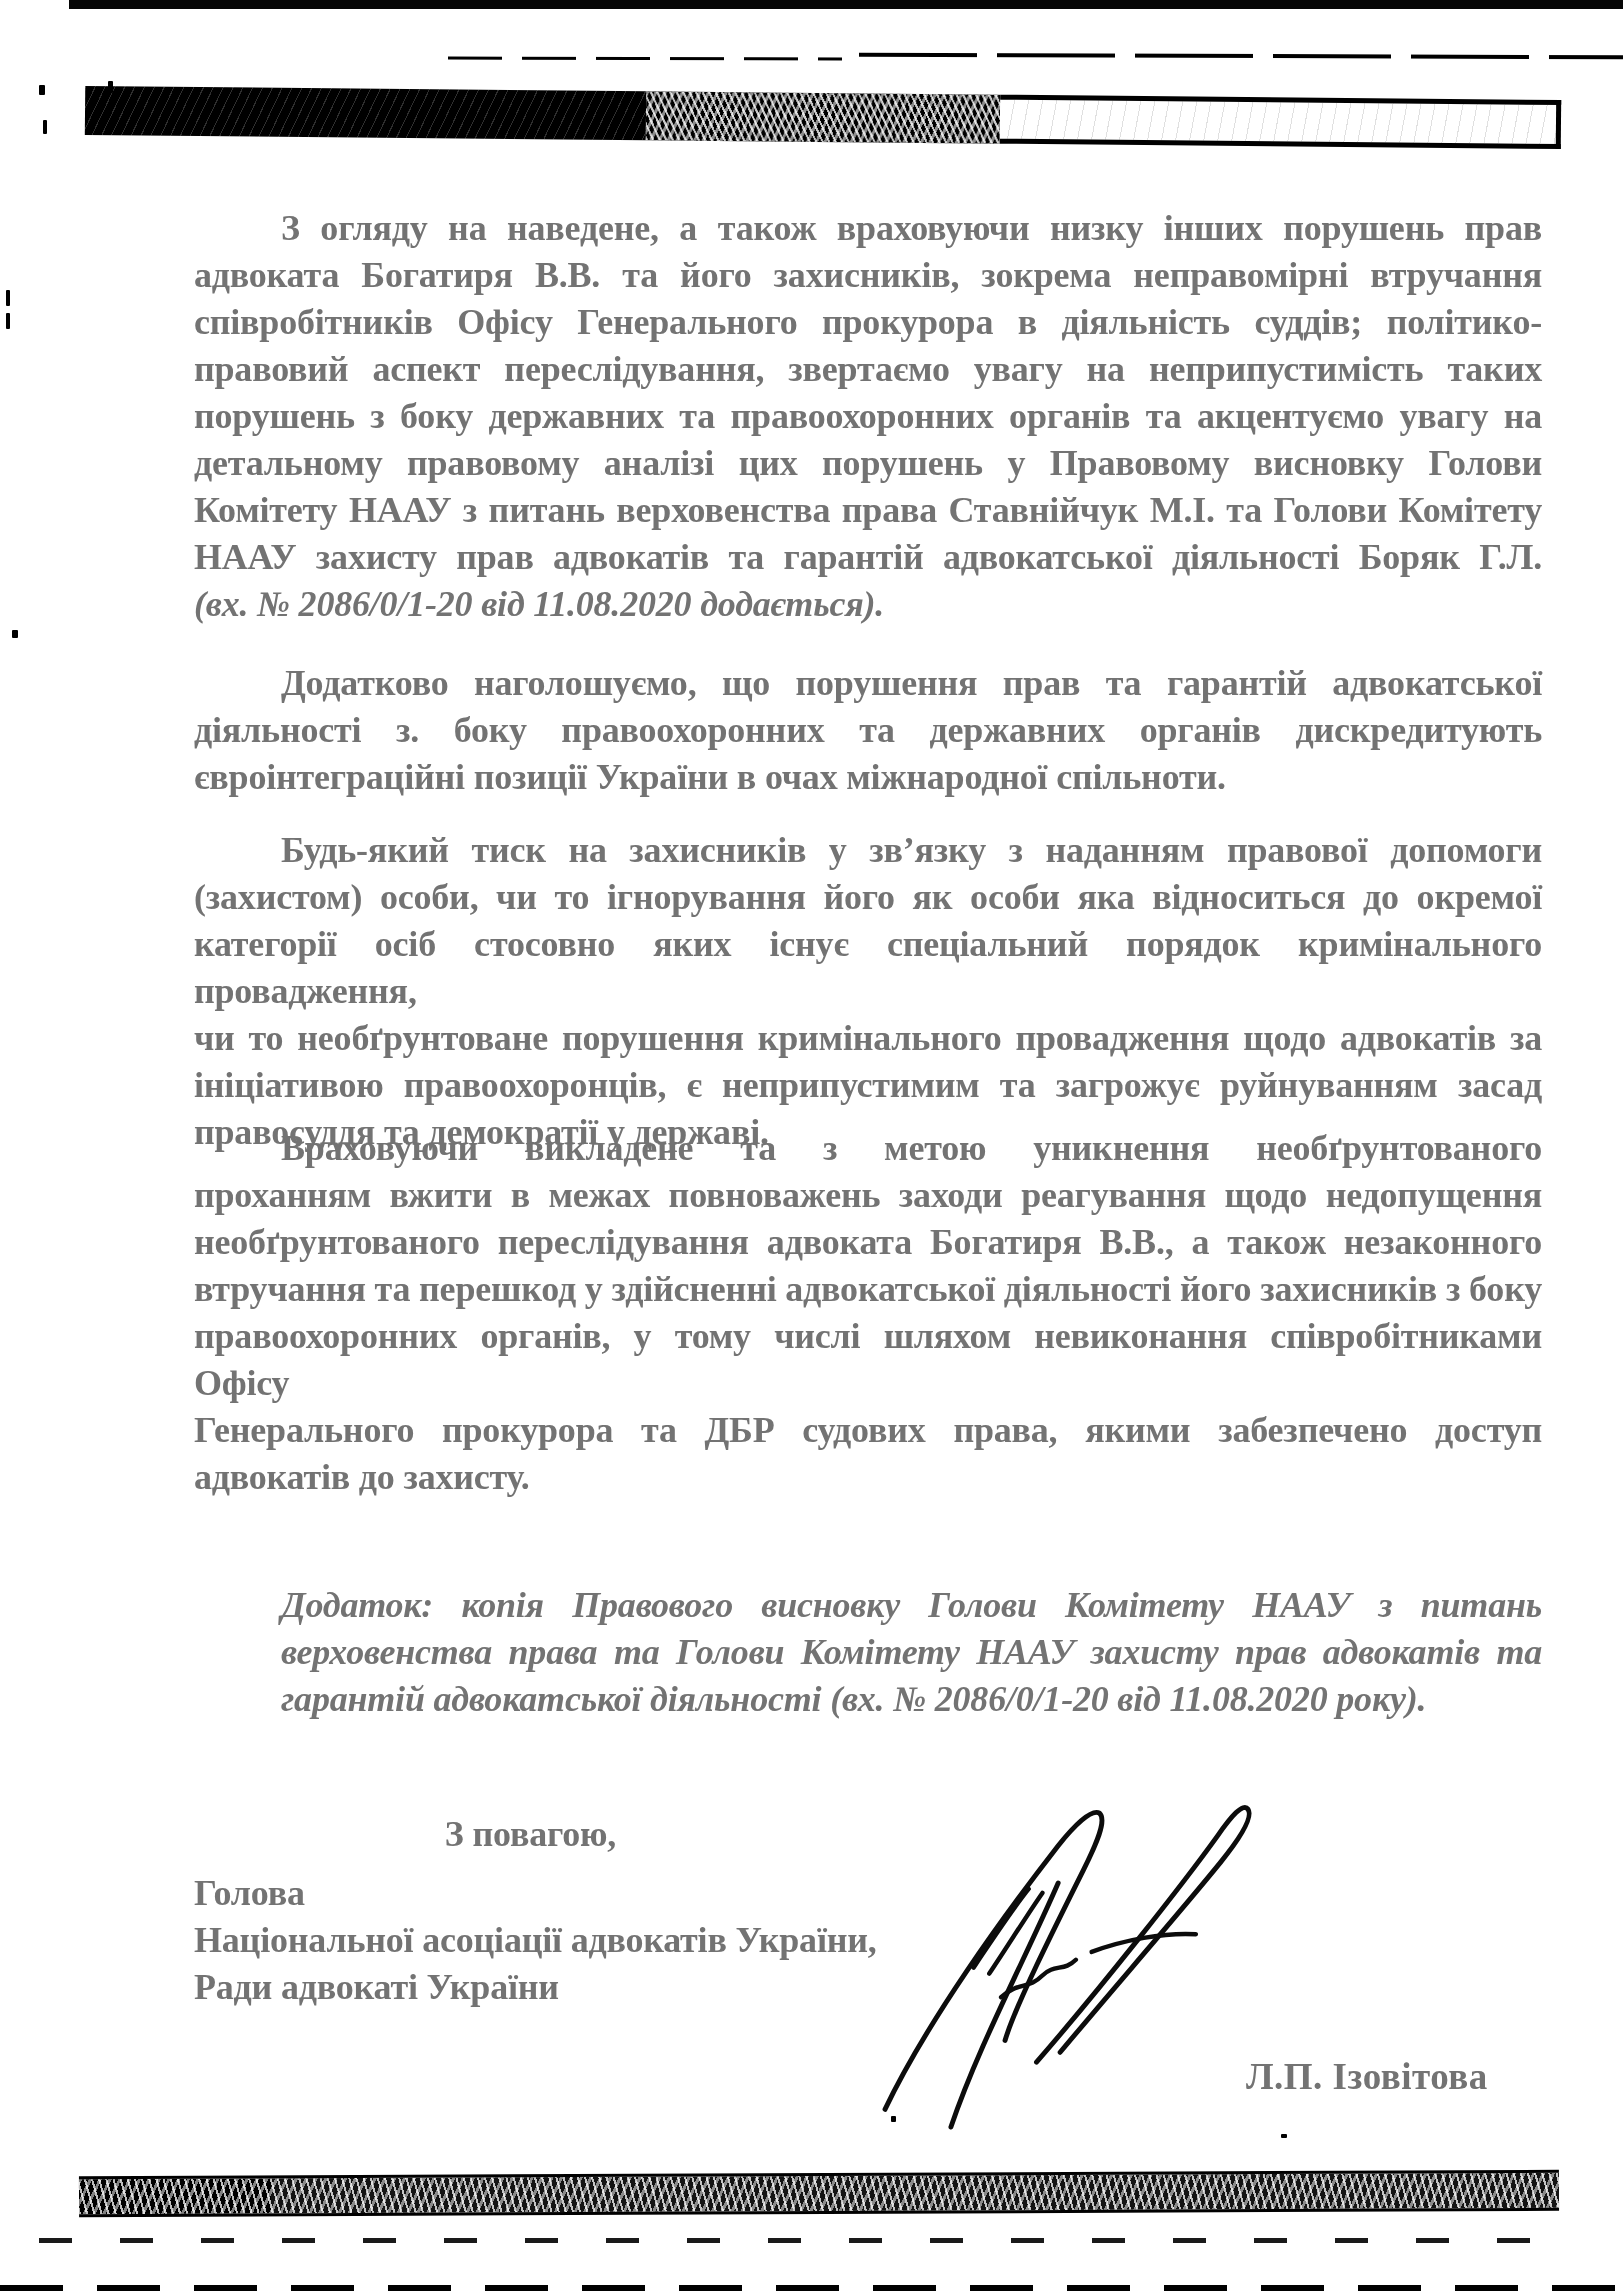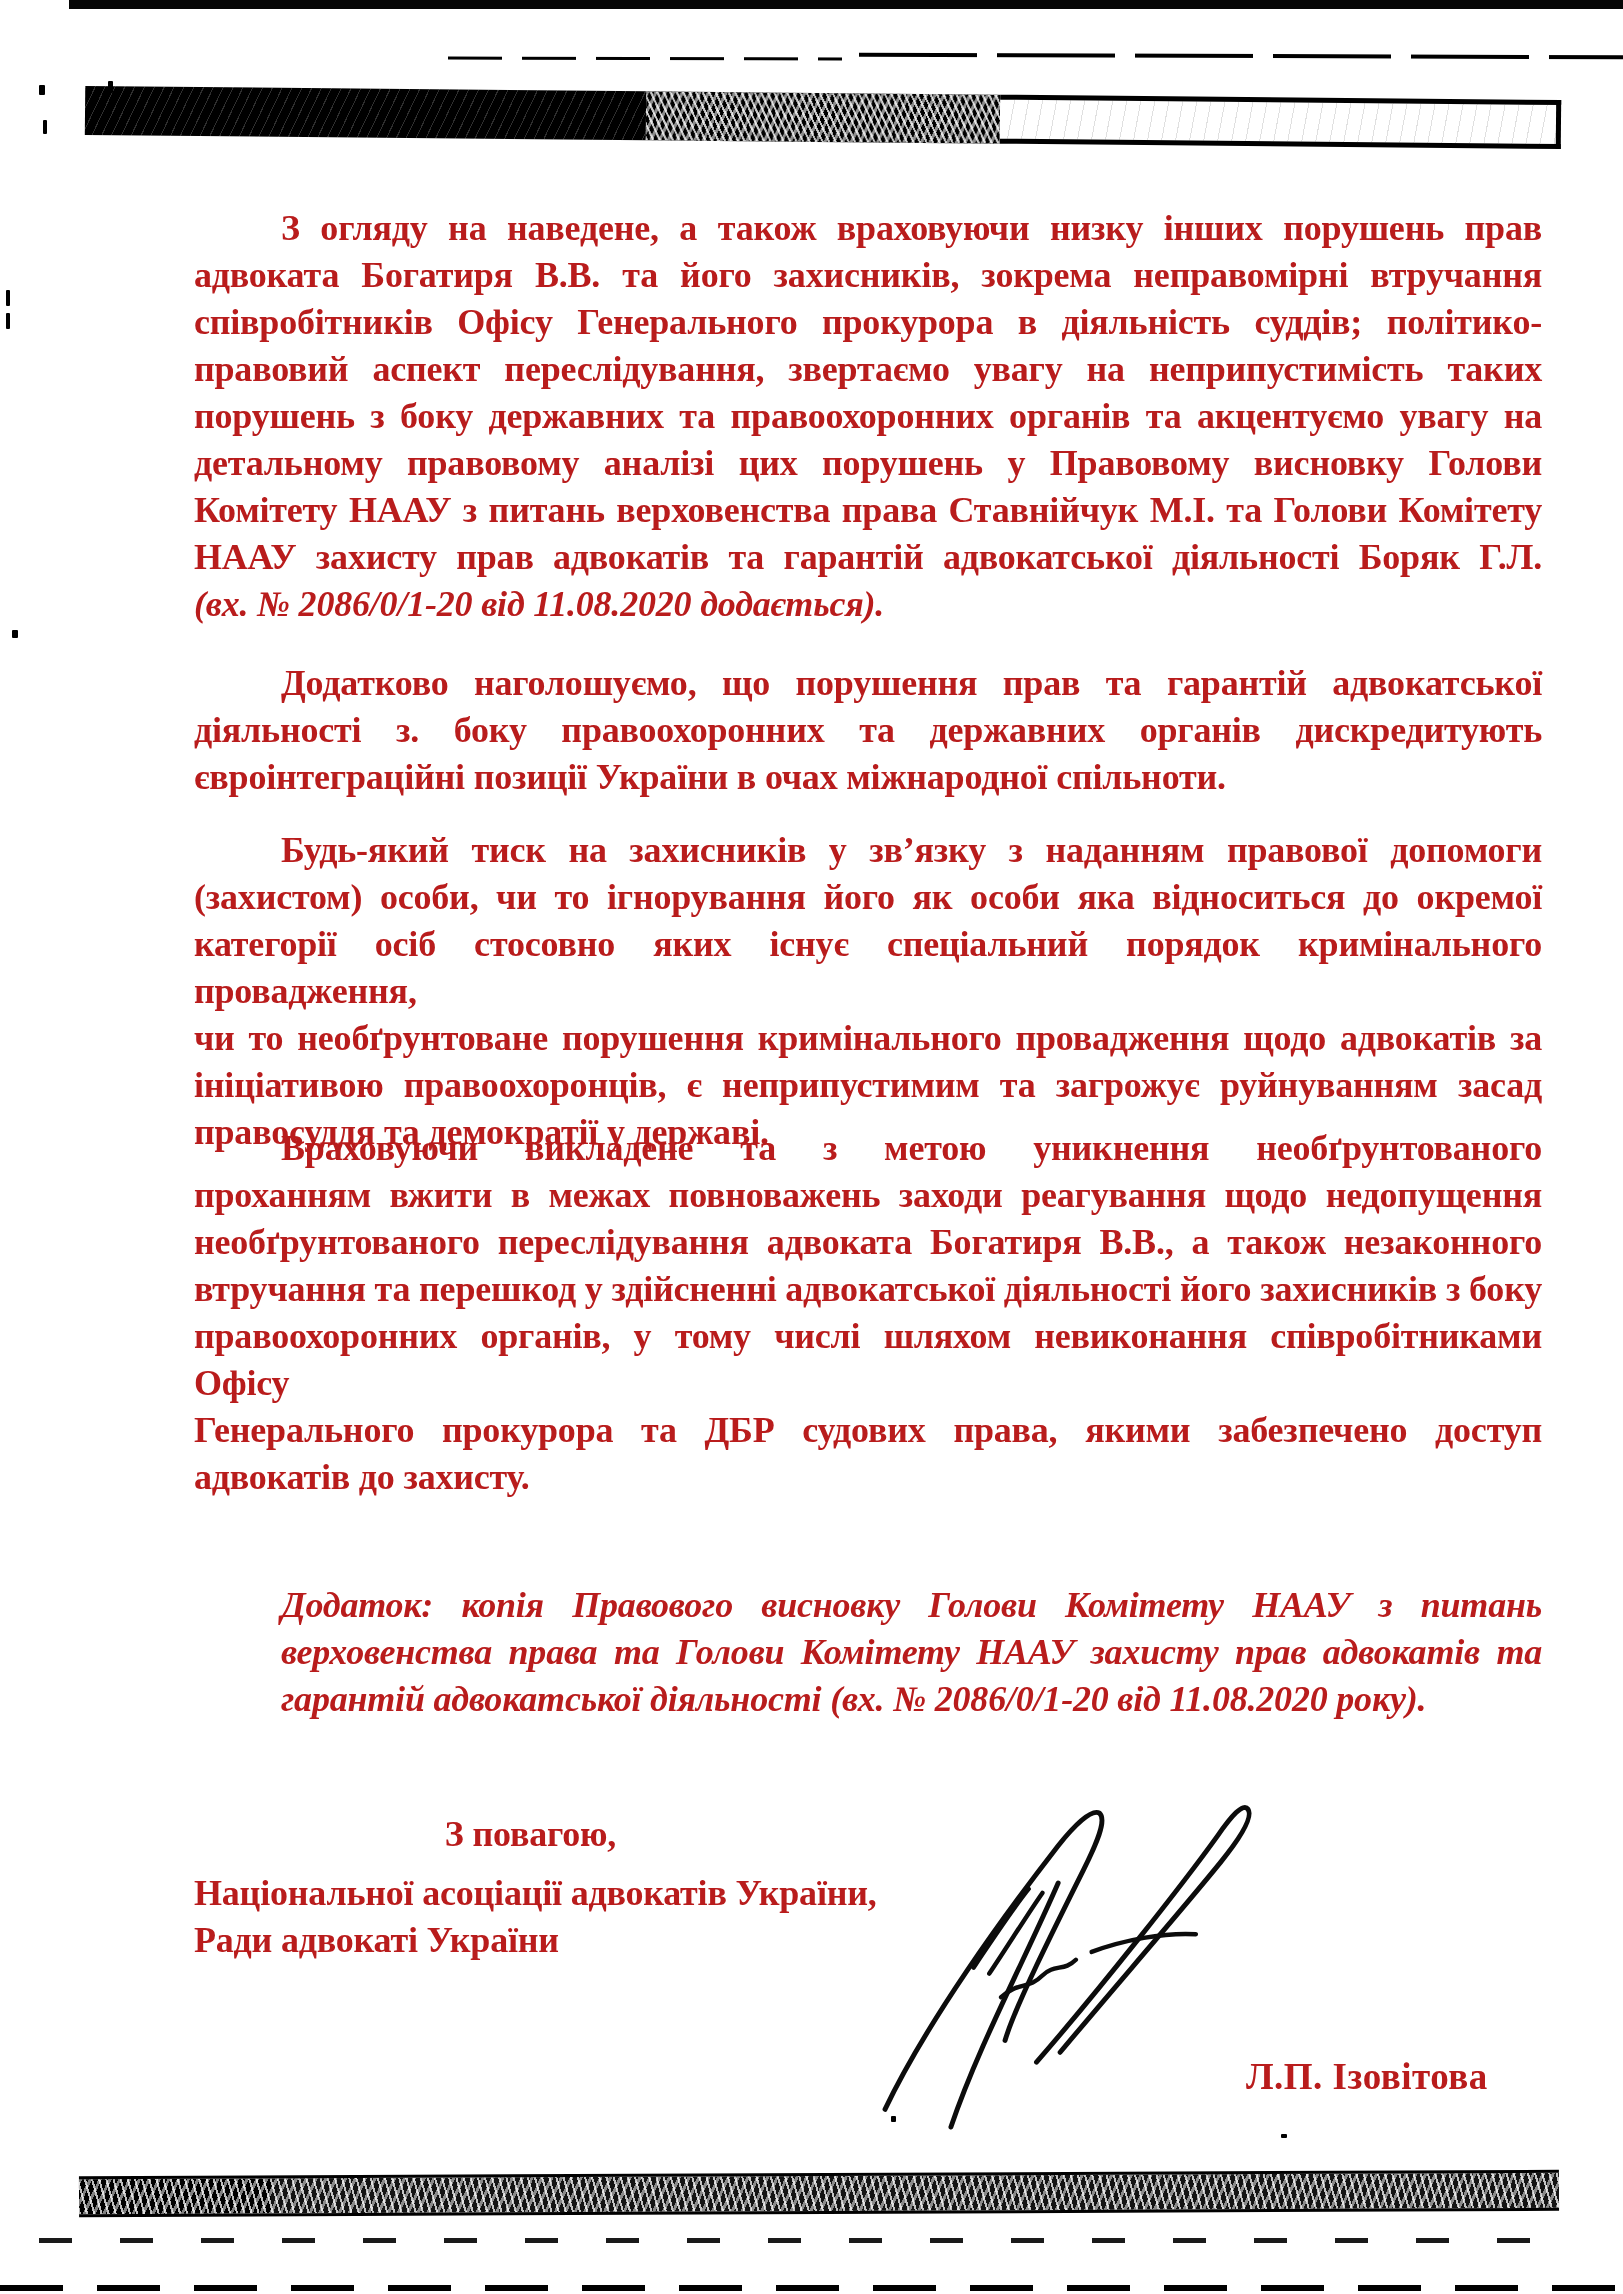--- a/index.html
+++ b/index.html
@@ -2,21 +2,21 @@
 <html><head>
 <meta charset="utf-8">
 <style>
   html,body{margin:0;padding:0;background:#777;}
   .page{
     position:relative;
     width:1623px;height:2294px;
     background:#fff;
     overflow:hidden;
     font-family:"Liberation Serif","DejaVu Serif",serif;
-    color:#b91c1c;
+    color:#737373;
   }
   
   .top-edge{position:absolute;left:69px;top:0;width:1554px;height:8.9px;background:#050505;}
   .thin-line-a{position:absolute;left:448px;top:57px;width:394px;height:3px;background:repeating-linear-gradient(90deg,#000 0 54px,transparent 54px 74px);transform:rotate(0.15deg);}
   .thin-line-b{position:absolute;left:859px;top:54px;width:764px;height:3.9px;background:repeating-linear-gradient(90deg,#000 0 118px,transparent 118px 138px);transform:rotate(0.2deg);}
   .scan-bar-top{position:absolute;left:85px;top:93px;width:1476px;height:49px;transform:rotate(0.55deg);display:flex;}
   .scan-bar-top .seg-black{width:38%;height:100%;background:
       repeating-linear-gradient(115deg,rgba(255,255,255,.18) 0 1px,transparent 1px 8.9px),#000;}
   .scan-bar-top .seg-noise{width:24%;height:100%;background:
       repeating-linear-gradient(65deg,rgba(255,255,255,.8) 0 2px,transparent 2px 5.9px),
@@ -106,20 +106,21 @@
 
   <div class="tblock attach" style="top:1582px;">
     <div class="jline"><span class="lbl">Додаток:</span><span> копія Правового висновку Голови Комітету НААУ з питань</span></div>
     <div class="jline">верховенства права та Голови Комітету НААУ захисту прав адвокатів та</div>
     <div class="jline last">гарантій адвокатської діяльності (вх. № 2086/0/1-20 від 11.08.2020 року).</div>
   </div>
 
   <div class="tblock sal" style="top:1811px;text-align:center;">З повагою,</div>
 
   <div class="tblock closing" style="top:1870px;width:749px;">
+    <div>Голова</div>
     <div>Національної асоціації адвокатів України,</div>
     <div>Ради адвокаті України</div>
   </div>
 
   <svg class="sig" viewBox="0 0 432 372" fill="none" stroke="#0c0c0c" stroke-linecap="round">
     <path stroke-width="5" d="M184 302 C250 226 332 122 368 72 C382 52 394 38 399 45 C405 54 388 78 371 99 C328 152 258 232 208 292"></path>
     <path stroke-width="5" d="M30 350 C72 262 150 154 206 82 C222 62 240 44 248 49 C256 56 244 82 232 106 C200 170 162 246 152 280"></path>
     <path stroke-width="5" d="M206 120 C172 198 124 288 97 368"></path>
     <path stroke-width="4.5" d="M120 206 C140 176 160 146 176 126 M136 212 C156 182 176 150 190 130"></path>
     <path stroke-width="4.5" d="M148 236 C166 220 176 228 190 214 C202 202 212 210 224 198"></path>

